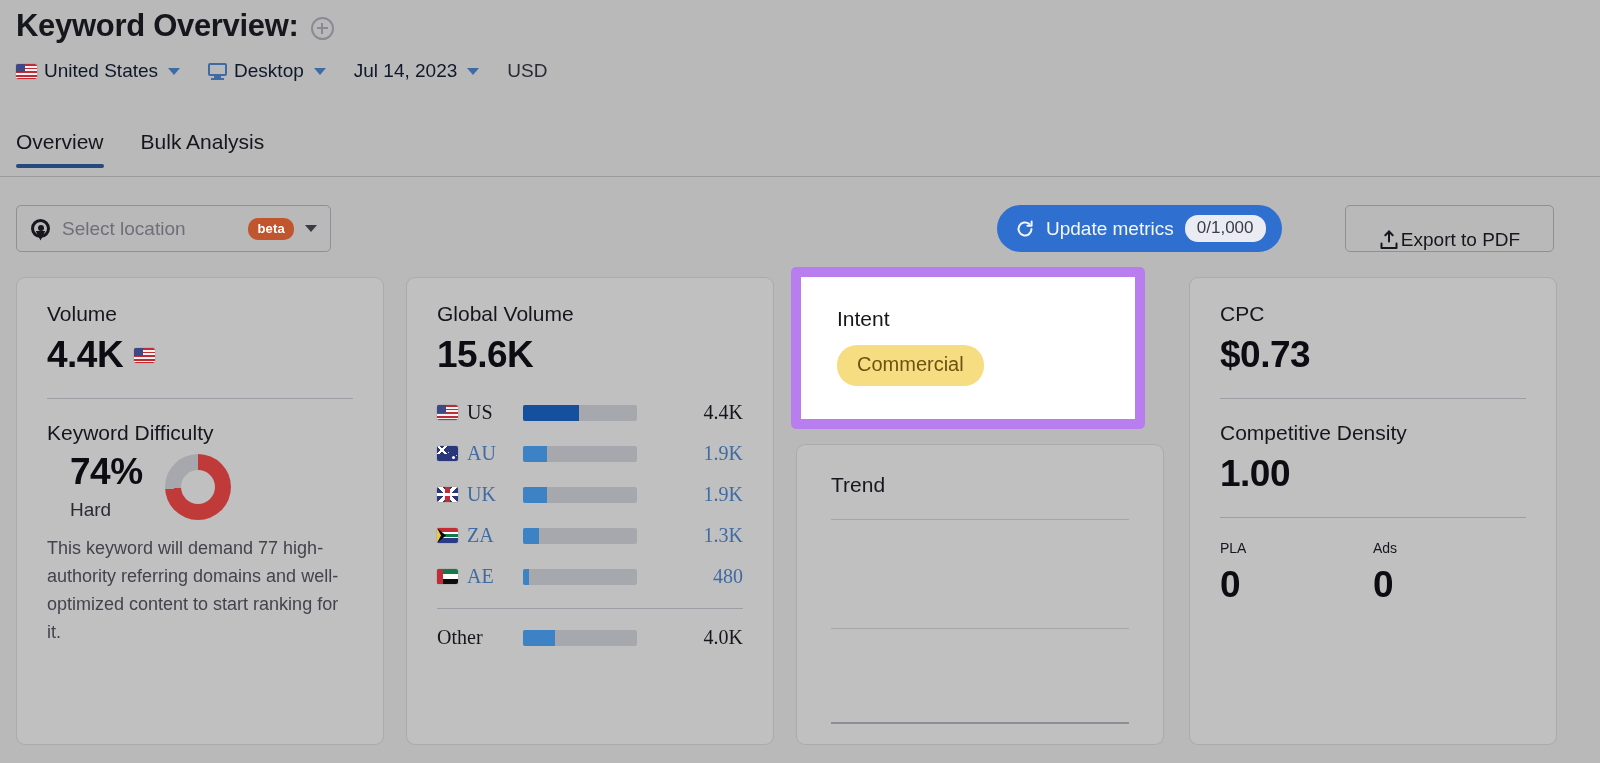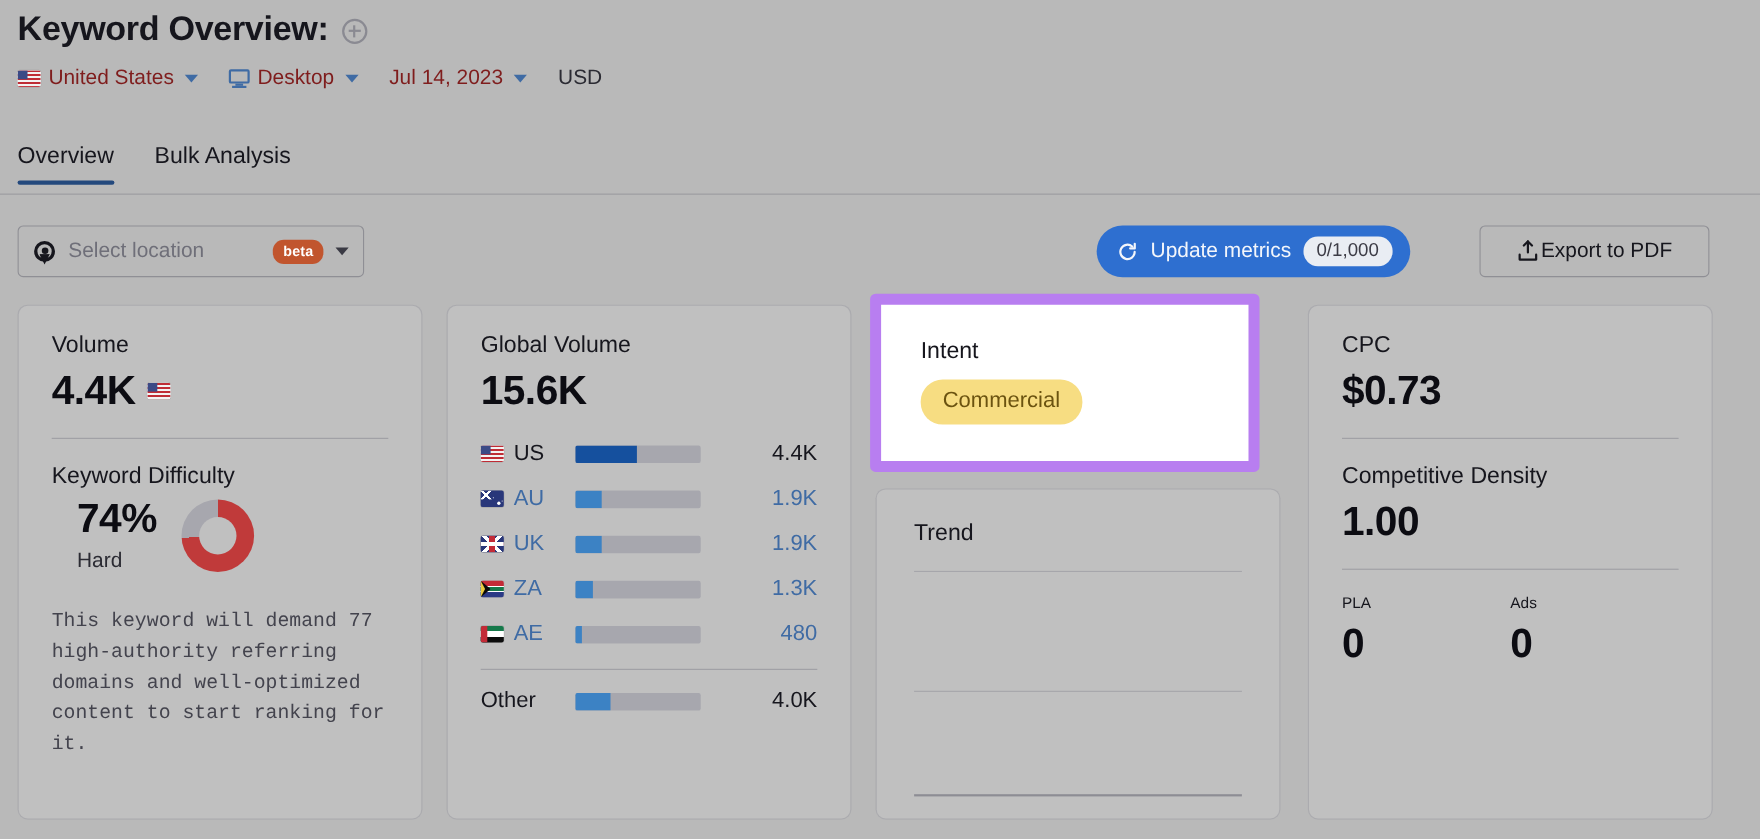--- a/index.html
+++ b/index.html
@@ -29,21 +29,21 @@
   .plus-icon:before { left: 4px; right: 4px; top: 8.5px; height: 2px; }
   .plus-icon:after { top: 4px; bottom: 4px; left: 8.5px; width: 2px; }
 
   .meta-row {
     position: absolute; left: 16px; top: 60px;
     display: flex; align-items: center; gap: 0px;
     font-size: 19px;
   }
   .meta-item {
     display: flex; align-items: center; gap: 7px;
-    color: #7f1d1d; margin-right: 28px;
+    color: #0f172a; margin-right: 28px;
   }
   .meta-item.plain { color: #2b2b33; margin-right: 0; }
   .flag {
     width: 21px; height: 15px; display: inline-block; border-radius: 2px;
     position: relative; overflow: hidden; flex: none;
     box-shadow: 0 0 0 0.5px rgba(0,0,0,0.12);
   }
   
   .flag-us { background: #ffffff; }
   .flag-us .stripes {
@@ -181,21 +181,21 @@
   .btn-update-label { color: #f3f6fb; font-size: 19px; }
   .quota-pill {
     background: #e9edf3; color: #3c3c46; font-size: 17px;
     border-radius: 13px; padding: 3px 12px 4px;
   }
 
   .btn-export {
     position: absolute; left: 1345px; top: 205px;
     width: 209px; height: 47px;
     border: 1px solid rgba(110,110,120,0.55); border-radius: 5px;
-    display: flex; align-items: center; justify-content: center; gap: 2px;
+    display: flex; align-items: flex-end; justify-content: center; gap: 2px;
     cursor: pointer;
   }
   .export-icon { width: 20px; height: 21px; position: relative; flex: none; }
   .btn-export-label { font-size: 19px; color: #16161d; }
 
   
   .card {
     position: absolute; border-radius: 9px; background: #c0c0c0;
     border: 1px solid rgba(150,150,158,0.5);
   }
@@ -218,26 +218,26 @@
   .kd-row { display: flex; align-items: center; gap: 22px; margin-top: 6px; }
   .kd-text { display: flex; flex-direction: column; margin-left: 23px; }
   .kd-pct { font-size: 37px; font-weight: 700; color: #0c0c12; letter-spacing: -0.5px; }
   .kd-word { font-size: 19px; color: #2b2b33; margin-top: 6px; }
   .donut { width: 66px; height: 66px; border-radius: 50%; position: relative; margin-top: 2px; }
   .donut .hole {
     position: absolute; left: 50%; top: 50%; transform: translate(-50%,-50%);
     width: 34px; height: 34px; border-radius: 50%; background: #c0c0c0;
   }
   .kd-note {
-    margin-top: 31px; font-size: 18px; line-height: 1.55; color: #43434d; max-width: 308px; font-family: Liberation Mono, monospace;
+    margin-top: 14px; font-size: 18px; line-height: 1.55; color: #43434d; max-width: 308px;
   }
 
   
   .gv-list { margin-top: 16px; }
-  .gv-row { display: flex; align-items: center; height: 41px; }
+  .gv-row { display: flex; align-items: center; height: 41px; font-family: Liberation Serif, serif; }
   .gv-cc {
     width: 66px; display: flex; align-items: center; gap: 9px;
     font-size: 20px; color: #3f6ba4;
   }
   .gv-cc.dark { color: #16161d; }
   .gv-cc.noflag { padding-left: 0; }
   .gv-track {
     width: 114px; height: 16px; background: #a7a7ae; border-radius: 2px;
     position: relative; overflow: hidden; margin-left: 20px;
   }

